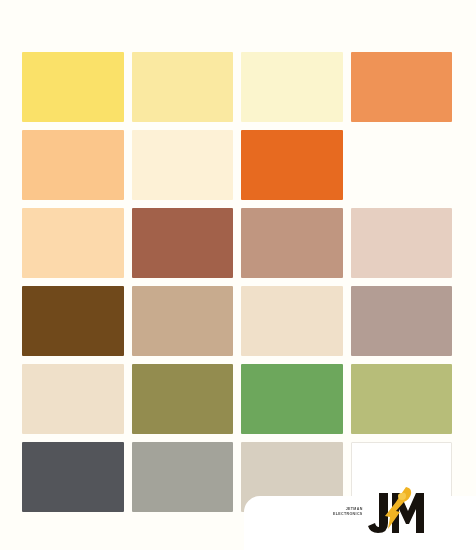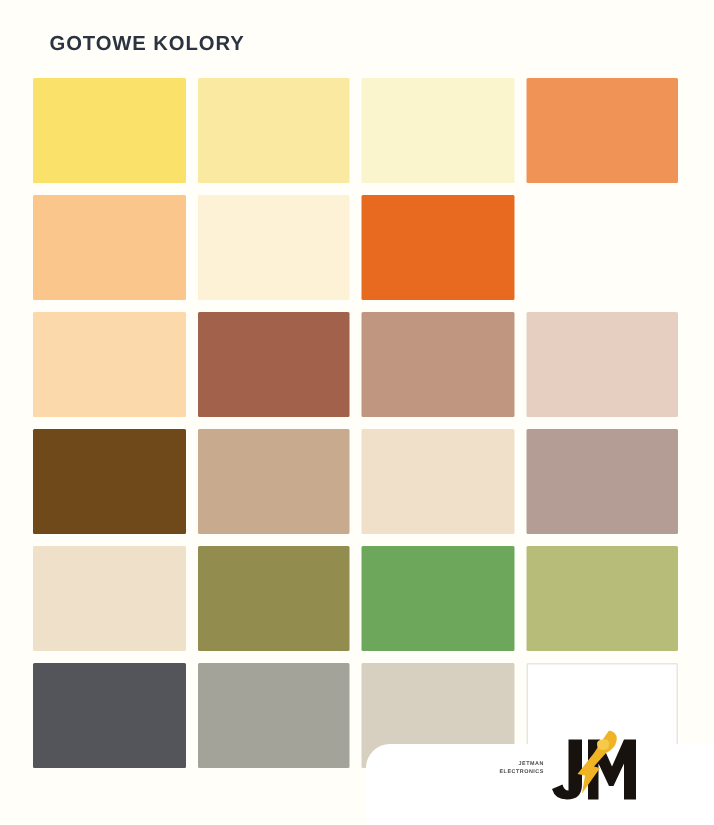--- a/index.html
+++ b/index.html
@@ -90,21 +90,20 @@
     width: 58px;
     height: 56px;
     flex: none;
   }
 </style>
 </head>
 <body>
 
 <div id="page" style="background: rgb(255, 254, 249);">
 
-  <div id="page-title" style="color: rgb(43, 52, 64);">GOTOWE KOLORY</div>
 
   <div id="swatch-grid">
       <div class="swatch" style="background: rgb(250, 225, 105);"></div>
       <div class="swatch" style="background: rgb(250, 233, 161);"></div>
       <div class="swatch" style="background: rgb(251, 245, 205);"></div>
       <div class="swatch" style="background: rgb(239, 147, 86);"></div>
       <div class="swatch" style="background: rgb(251, 198, 139);"></div>
       <div class="swatch" style="background: rgb(253, 241, 214);"></div>
       <div class="swatch" style="background: rgb(231, 106, 32);"></div>
       <div class="swatch"></div>

